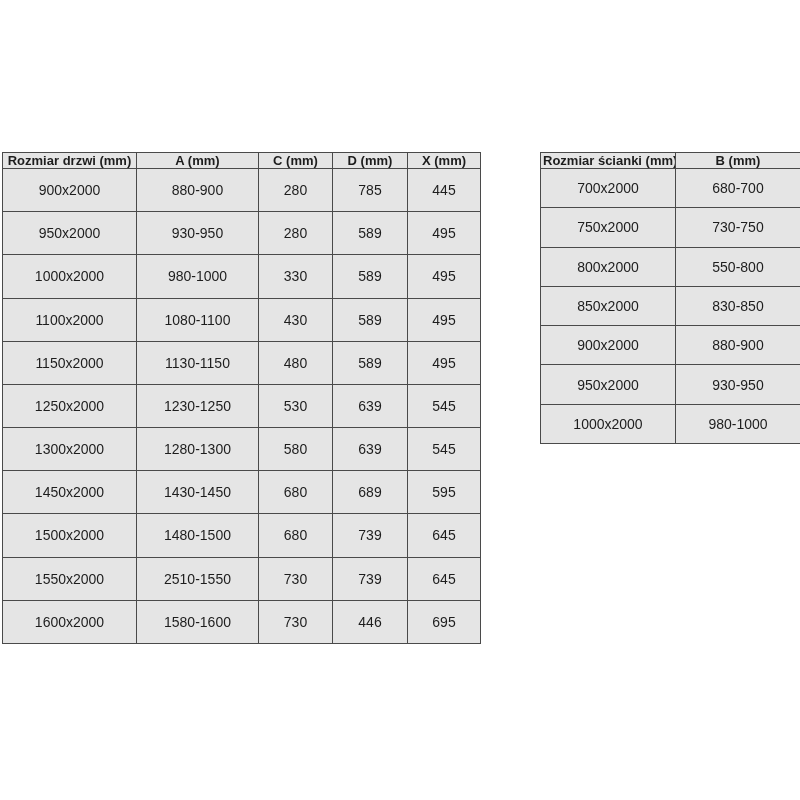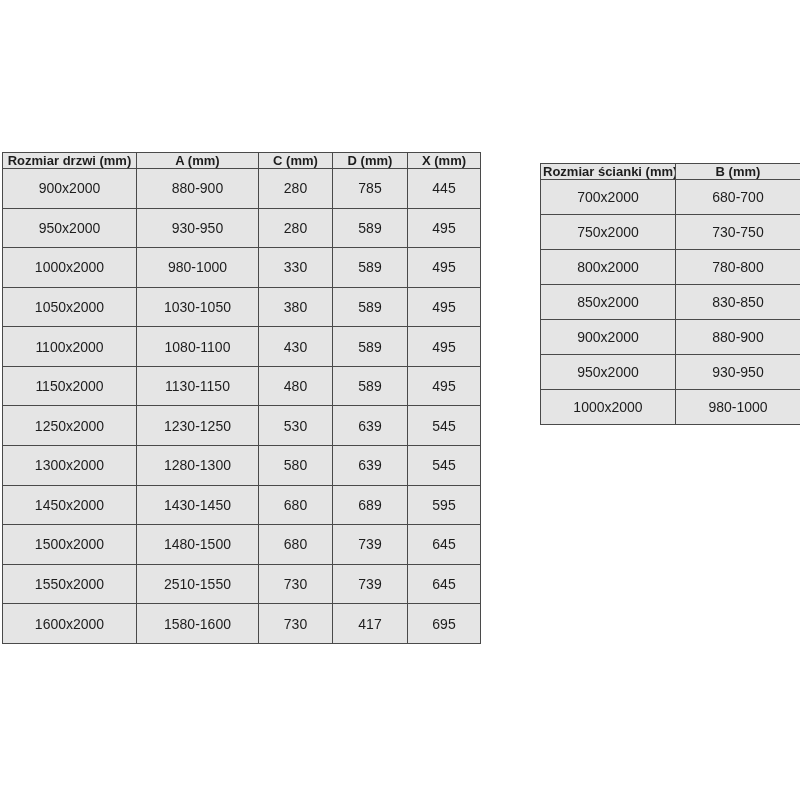--- a/index.html
+++ b/index.html
@@ -40,23 +40,23 @@
     font-weight: normal;
   }
   #doors-table {
     left: 2px;
     top: 152px;
     width: 478px;
     height: 492px;
   }
   #walls-table {
     left: 540px;
-    top: 163px;
+    top: 152px;
     width: 260px;
-    height: 262px;
+    height: 292px;
   }
 </style>
 </head>
 <body>
 
 <div class="stage">
 
   <table id="doors-table" class="spec-table">
     <colgroup>
       <col style="width:134px">
@@ -90,27 +90,20 @@
           <td>495</td>
         </tr>
         <tr>
           <td>1000x2000</td>
           <td>980-1000</td>
           <td>330</td>
           <td>589</td>
           <td>495</td>
         </tr>
         <tr>
-          <td>1050x2000</td>
-          <td>1030-1050</td>
-          <td>380</td>
-          <td>589</td>
-          <td>495</td>
-        </tr>
-        <tr>
           <td>1100x2000</td>
           <td>1080-1100</td>
           <td>430</td>
           <td>589</td>
           <td>495</td>
         </tr>
         <tr>
           <td>1150x2000</td>
           <td>1130-1150</td>
           <td>480</td>
@@ -149,21 +142,21 @@
           <td>1550x2000</td>
           <td>2510-1550</td>
           <td>730</td>
           <td>739</td>
           <td>645</td>
         </tr>
         <tr>
           <td>1600x2000</td>
           <td>1580-1600</td>
           <td>730</td>
-          <td>417</td>
+          <td>446</td>
           <td>695</td>
         </tr>
       </tbody>
   </table>
 
   <table id="walls-table" class="spec-table">
     <colgroup>
       <col style="width:135px">
       <col style="width:125px">
     </colgroup>
@@ -177,21 +170,21 @@
         <tr>
           <td>700x2000</td>
           <td>680-700</td>
         </tr>
         <tr>
           <td>750x2000</td>
           <td>730-750</td>
         </tr>
         <tr>
           <td>800x2000</td>
-          <td>780-800</td>
+          <td>550-800</td>
         </tr>
         <tr>
           <td>850x2000</td>
           <td>830-850</td>
         </tr>
         <tr>
           <td>900x2000</td>
           <td>880-900</td>
         </tr>
         <tr>

